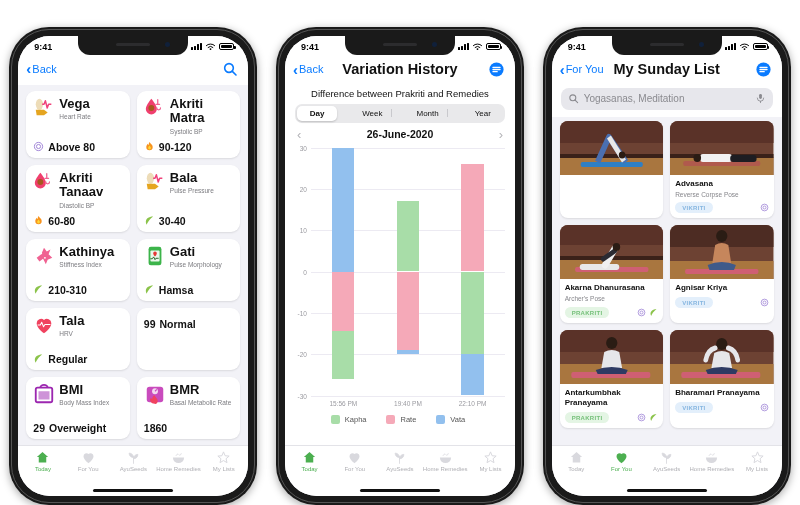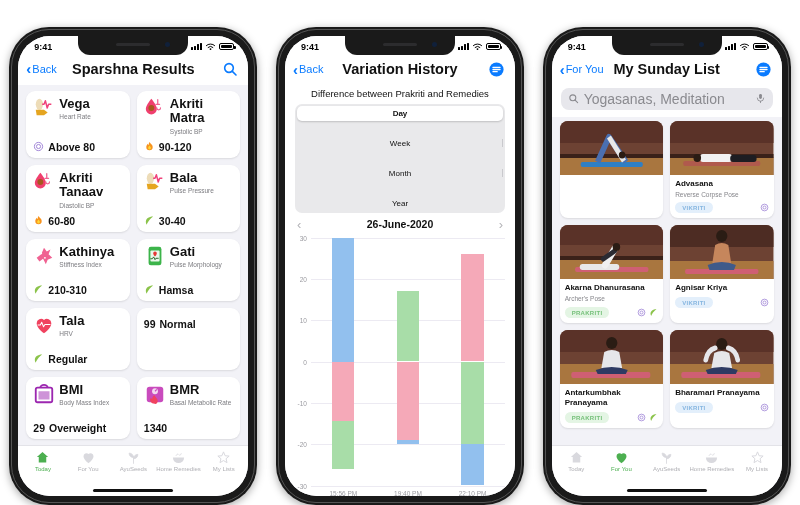--- a/index.html
+++ b/index.html
@@ -95,21 +95,21 @@
   .tab .tico { width:15px; height:15px; display:flex; align-items:center; justify-content:center;}
   .tab .tico svg{width:100%;height:100%}
   .tab .tlabel { font-size:6px; color:#b0b0b5; text-align:center; line-height:1.15;}
   .tab.active .tlabel { color:#4caf50; }
   .homebar { height:11px; background:#fff; display:flex; align-items:center; justify-content:center; }
   .homebar span{display:block;width:80px;height:3px;border-radius:2px;background:#111;}
 
   
   .subtitle { text-align:center; font-size:9.5px; color:#111; padding:2px 0 5px; background:#fff;}
   .seg {
-    margin:0 10px; background:#e9e9eb; border-radius:7px; display:flex; padding:2px; gap:15px;flex-direction:column;
+    margin:0 10px; background:#e9e9eb; border-radius:7px; display:flex; padding:2px; gap:15px;
   }
   .seg .s { flex:1; text-align:center; font-size:8px; padding:3px 0; color:#111; border-radius:5px; cursor:pointer; position:relative;}
   .seg .s.on { background:#fff; font-weight:bold; box-shadow:0 1px 2px rgba(0,0,0,.18); }
   .seg .s:not(.on):not(:last-child)::after{content:"";position:absolute;right:0;top:22%;height:56%;width:1px;background:#c9c9cd;}
   .datenav { display:flex; align-items:center; justify-content:space-between; padding:5px 12px 3px; background:#fff;}
   .datenav .arw { color:#b4b4b8; font-size:13px; line-height:1; cursor:pointer;}
   .datenav .dtext { font-size:10.5px; font-weight:bold; color:#111;}
 
   .chartwrap { flex:1 1 auto; background:#fff; position:relative; padding:4px 8px 0 4px;}
   .chart { position:relative; width:100%; height:248px; }
@@ -125,21 +125,21 @@
   .legend { display:flex; justify-content:center; gap:20px; padding:8px 0 2px; background:#fff;}
   .lgi { display:flex; align-items:center; gap:5px; font-size:7.5px; color:#555;}
   .lgs { width:9px; height:9px; border-radius:2px; display:block;}
 
   
   .searchwrap { background:#fff; padding:2px 9px 7px;}
   .searchbar {
     background:#e7e7ec; border-radius:8px; height:22px; display:flex; align-items:center;
     padding:0 7px; gap:5px;
   }
-  .searchbar .sph { flex:1; font-size:14px; color:#8a8a8f;}
+  .searchbar .sph { flex:1; font-size:10px; color:#8a8a8f;}
   .searchbar svg { width:11px; height:11px; color:#8a8a8f;}
   .ygrid { display:grid; grid-template-columns:1fr 1fr; gap:7px; padding:4px 8px; background:#f2f2f7;}
   .ycard { background:#fff; border-radius:8px; overflow:hidden; box-shadow:0 1px 2px rgba(0,0,0,.10);}
   .yimg { height:54px; position:relative; overflow:hidden; }
   .ybody { padding:4px 5px 5px;}
   .yname { font-size:8px; font-weight:bold; color:#111; line-height:1.25;}
   .ydesc { font-size:6.5px; color:#86868b; margin-top:2px; line-height:1.2;}
   .yrow { display:flex; align-items:center; margin-top:4px; gap:4px;}
   .ypill { font-size:6px; font-weight:bold; padding:2.5px 7px; border-radius:9px; letter-spacing:.3px;}
   .ypill.prakriti { background:#e4f5e4; color:#76c07a;}
@@ -174,21 +174,20 @@
             </svg>
           <span class="batt"></span>
         </span>
       </div>
 
       <div class="navbar">
         <div class="nav-back">
           <span class="chev">‹</span>
           <span>Back</span>
         </div>
-        <div class="nav-title">Sparshna Results</div>
         <div class="nav-right">
           <svg class="icon-search" viewBox="0 0 24 24" fill="none" stroke="#0a7bff" stroke-width="2.4" stroke-linecap="round">
               <circle cx="10.5" cy="10.5" r="6.5"></circle>
               <path d="M15.5 15.5L21 21"></path>
             </svg>
         </div>
       </div>
 
       <div class="scroll">
         <div class="grid">
@@ -400,21 +399,21 @@
                     <path d="M12 9l2-2" stroke="#c94bbd" stroke-width="1.2"></path>
                     <path d="M9 22c-2.5-2-3-4-1.5-6 .5 1 1.5 1.5 1.5 1.5 0-2 .8-3.2 2-4.5 2 3 4 4 4 6.5 0 1.5-1 2.5-2 3.5z" fill="#f0425f"></path>
                   </svg>
               </span>
               <span>
                 <div class="vtitle">BMR</div>
                 <div class="vsub">Basal Metabolic Rate</div>
               </span>
             </div>
             <div class="vbot">
-              <span class="vval">1340</span>
+              <span class="vval">1860</span>
             </div>
           </div>
 
         </div>
       </div>
 
       <div class="tabbar">
         <div class="tab active">
           <span class="tico">
               <svg viewBox="0 0 24 24">

